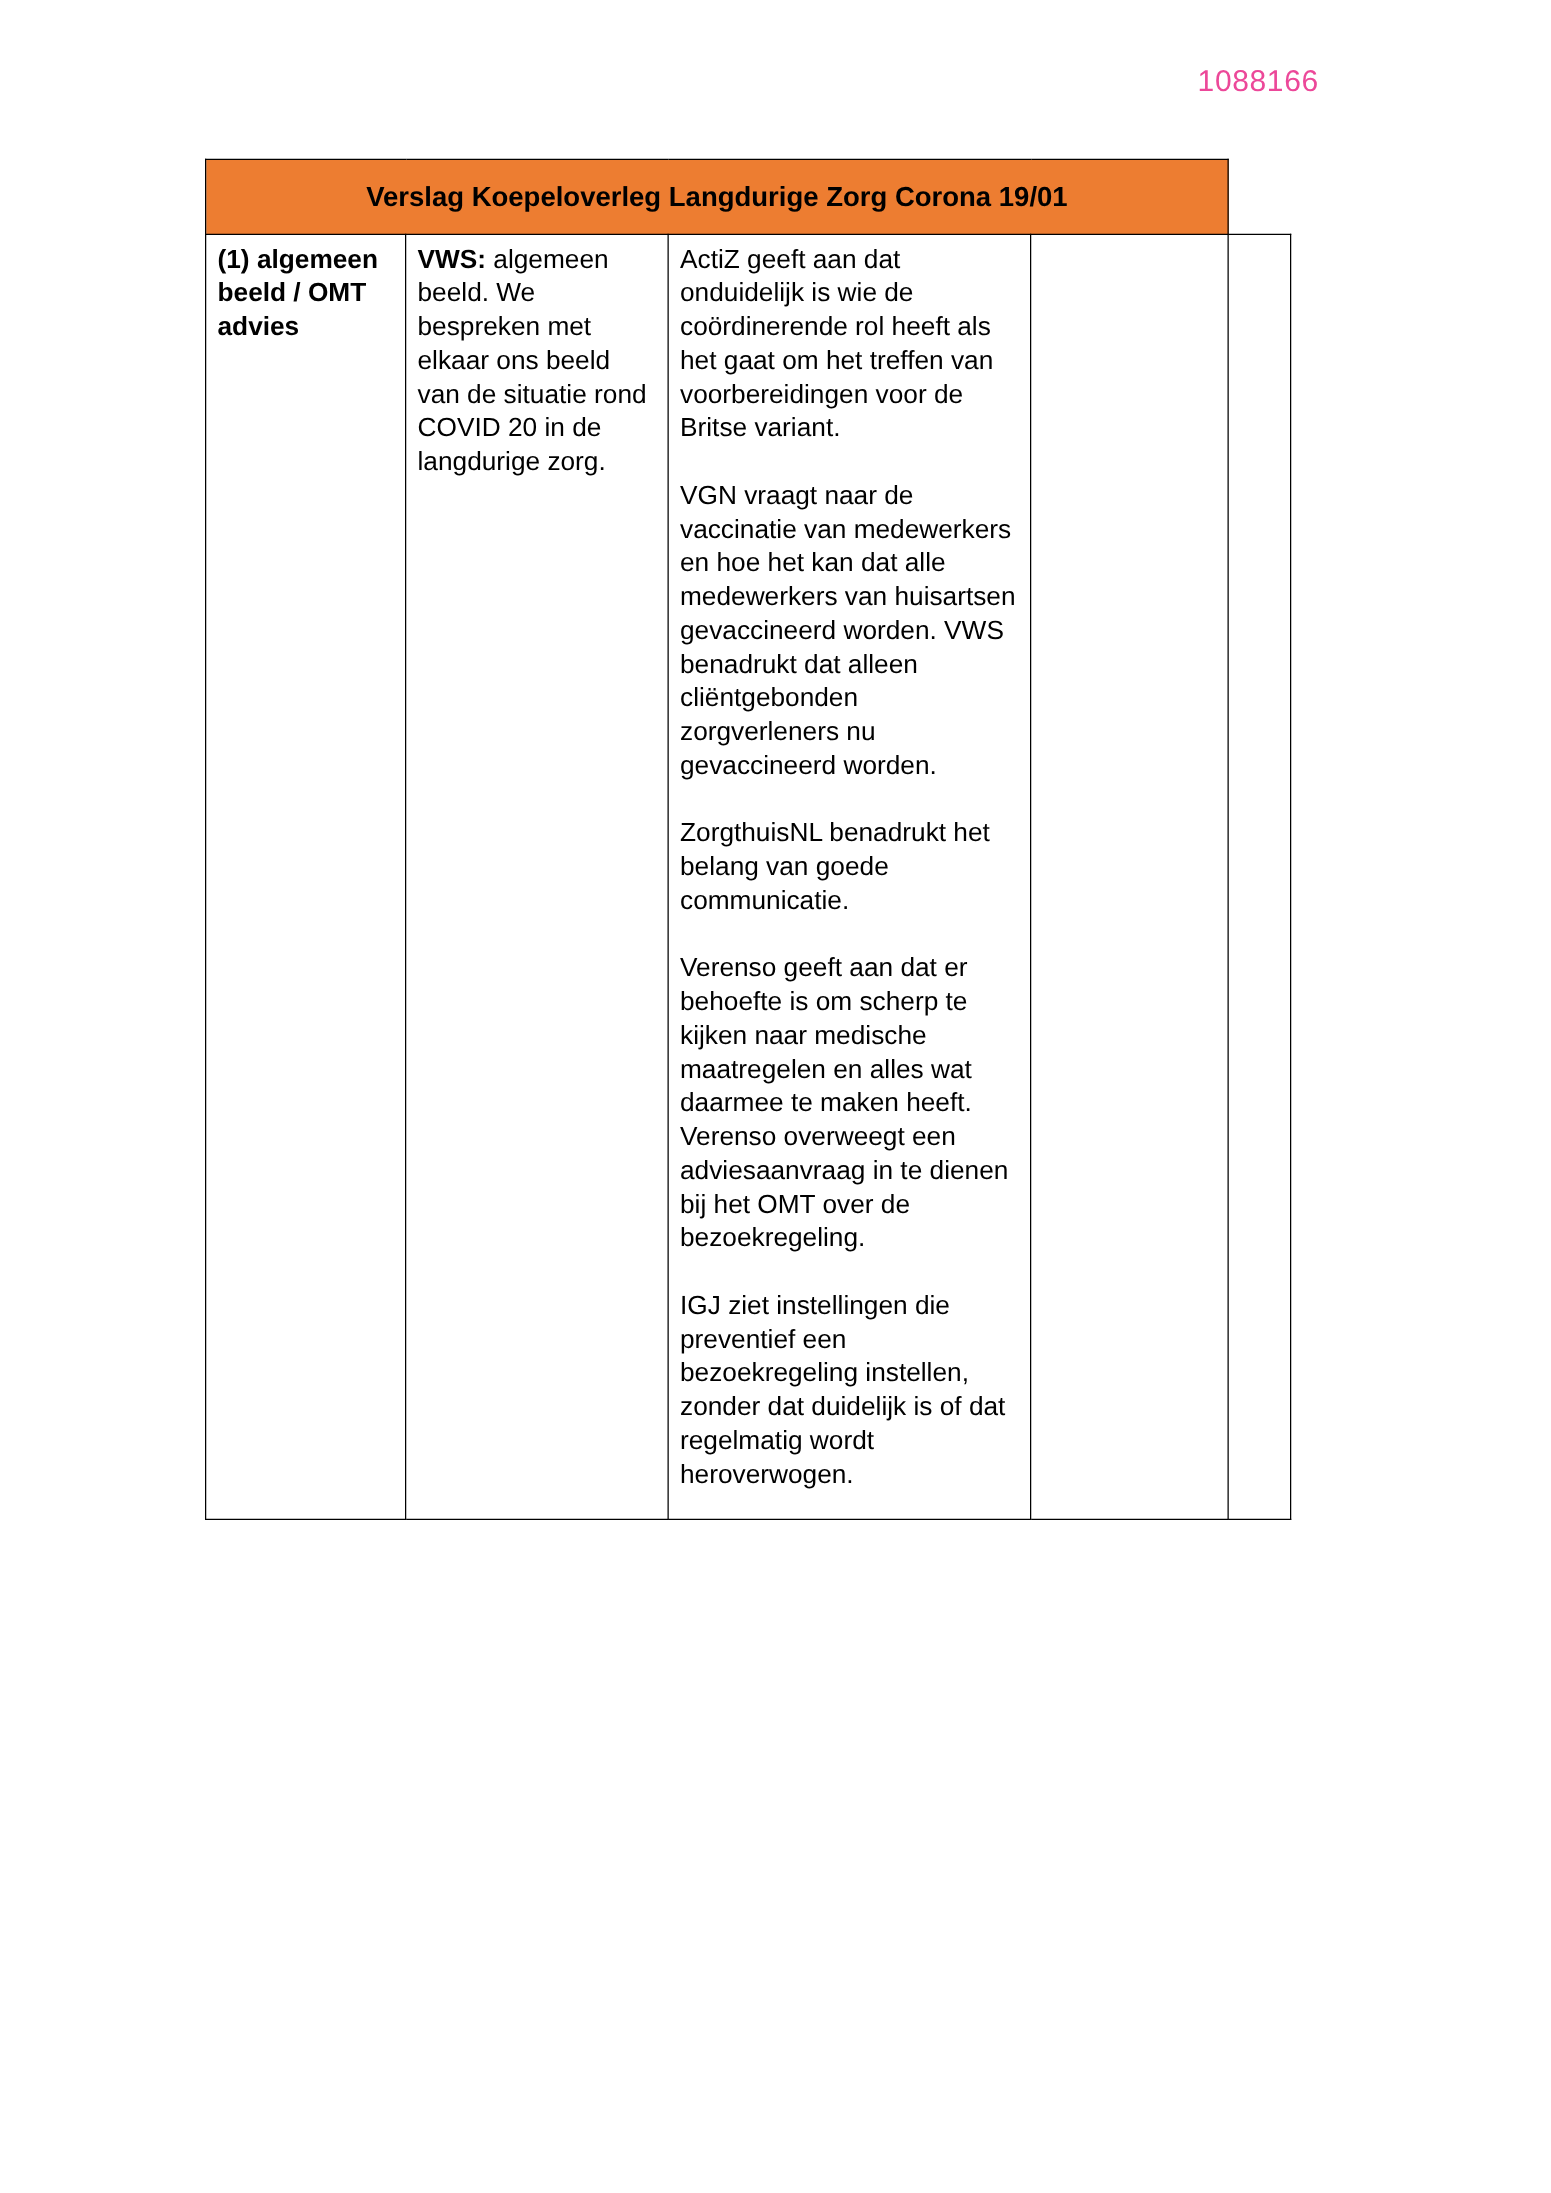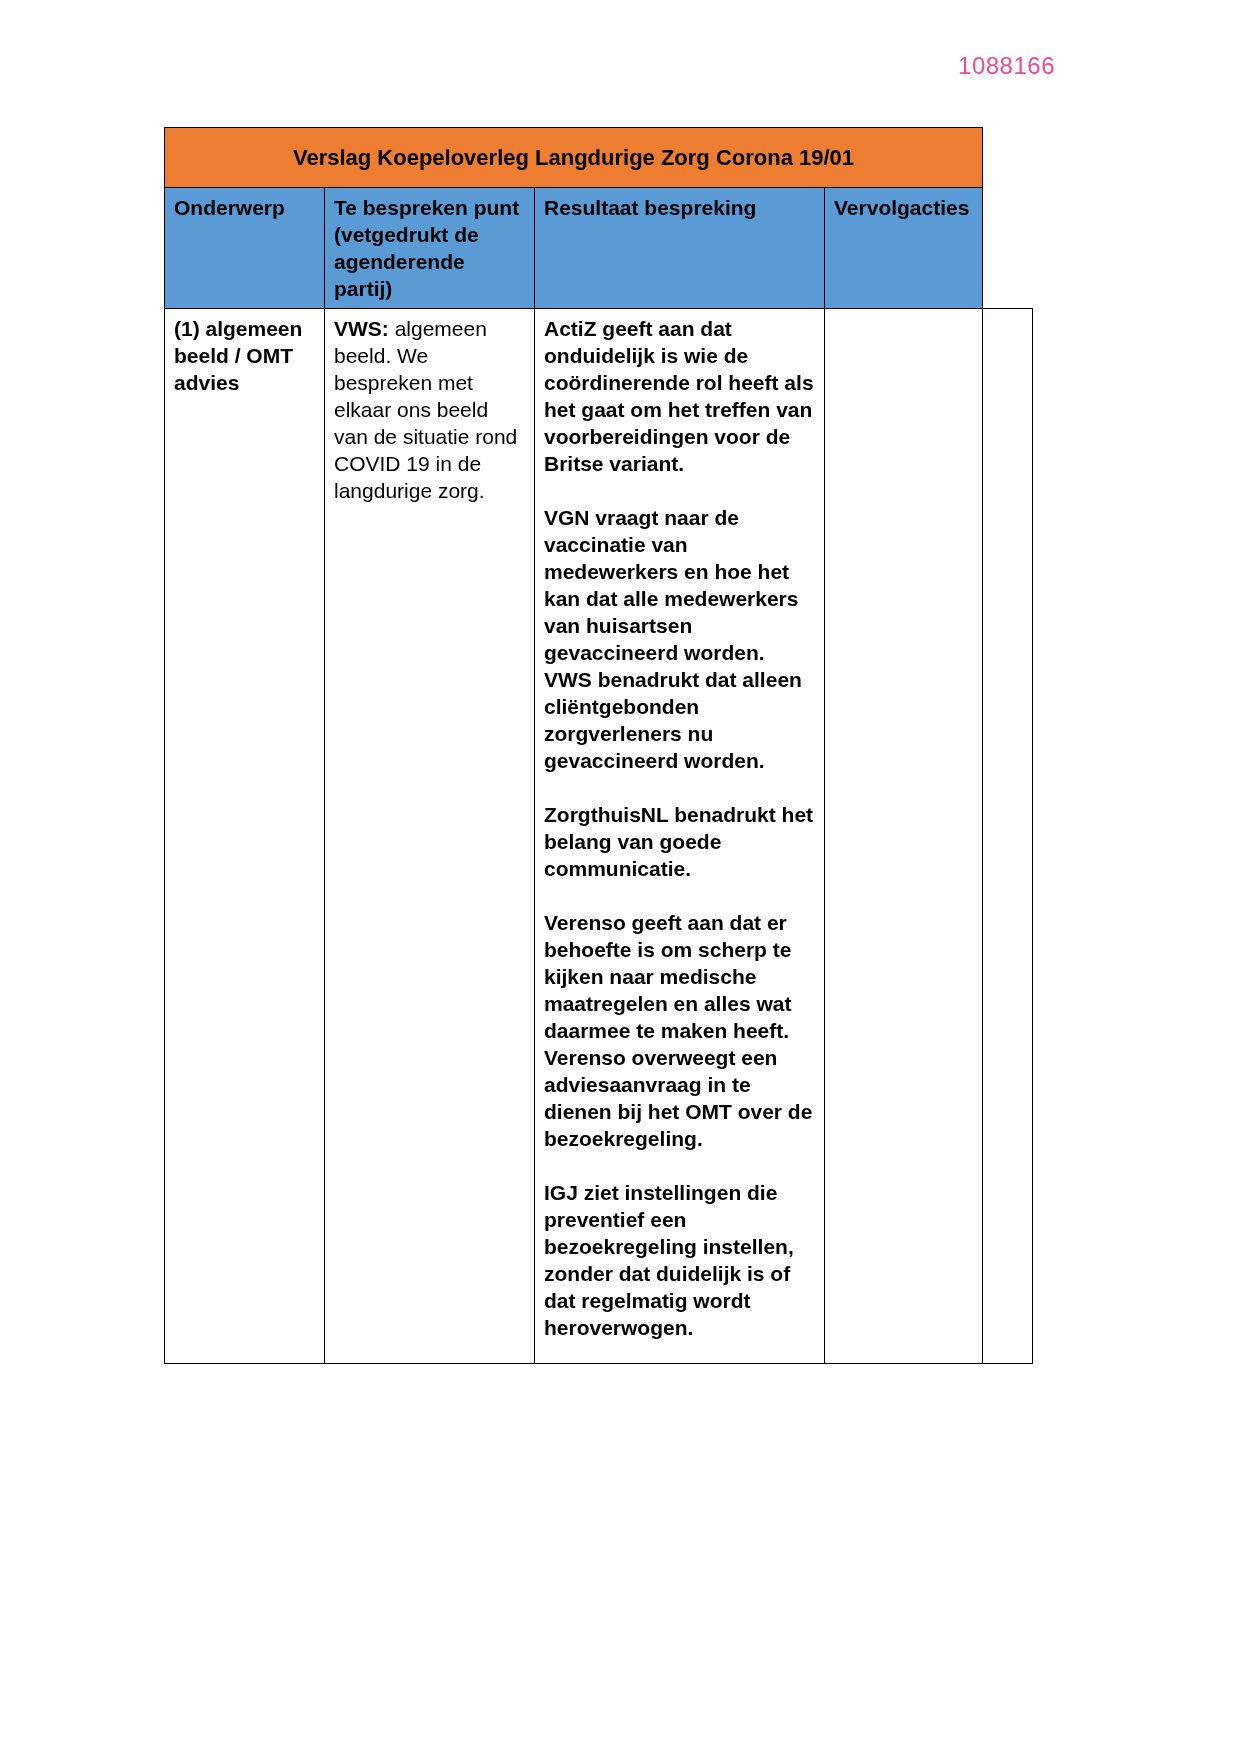--- a/index.html
+++ b/index.html
@@ -68,21 +68,20 @@
   }
   .cell-onderwerp {
     font-weight: bold;
     margin-top: 12px;
   }
   .lead-bold {
     font-weight: bold;
   }
   .result-par {
     margin: 0 0 27px 0;
-    font-weight: bold;
   }
   .result-par:last-child {
     margin-bottom: 16px;
   }
 </style>
 </head>
 <body>
 
 <div class="doc-number">1088166</div>
 
@@ -95,31 +94,24 @@
       <col style="width:158px">
       <col style="width:50px">
     </colgroup>
 
     <tbody>
         <tr class="title-row">
       <td class="bordered title-cell" colspan="4">Verslag Koepeloverleg Langdurige Zorg Corona 19/01</td>
       <td class="phantom"></td>
     </tr>
 
-    <tr class="header-row">
-      <td class="bordered header-cell">Onderwerp</td>
-      <td class="bordered header-cell">Te bespreken punt (vetgedrukt de agenderende partij)</td>
-      <td class="bordered header-cell">Resultaat bespreking</td>
-      <td class="bordered header-cell">Vervolgacties</td>
-      <td class="phantom"></td>
-    </tr>
 
     <tr class="data-row">
       <td class="bordered cell-onderwerp">(1) algemeen beeld / OMT advies</td>
-      <td class="bordered"><span class="lead-bold">VWS:</span><span> algemeen beeld. We bespreken met elkaar ons beeld van de situatie rond COVID 19 in de langdurige zorg.</span></td>
+      <td class="bordered"><span class="lead-bold">VWS:</span><span> algemeen beeld. We bespreken met elkaar ons beeld van de situatie rond COVID 20 in de langdurige zorg.</span></td>
       <td class="bordered">
         <p class="result-par">ActiZ geeft aan dat onduidelijk is wie de coördinerende rol heeft als het gaat om het treffen van voorbereidingen voor de Britse variant.</p>
         <p class="result-par">VGN vraagt naar de vaccinatie van medewerkers en hoe het kan dat alle medewerkers van huisartsen gevaccineerd worden. VWS benadrukt dat alleen cliëntgebonden zorgverleners nu gevaccineerd worden.</p>
         <p class="result-par">ZorgthuisNL benadrukt het belang van goede communicatie.</p>
         <p class="result-par">Verenso geeft aan dat er behoefte is om scherp te kijken naar medische maatregelen en alles wat daarmee te maken heeft. Verenso overweegt een adviesaanvraag in te dienen bij het OMT over de bezoekregeling.</p>
         <p class="result-par">IGJ ziet instellingen die preventief een bezoekregeling instellen, zonder dat duidelijk is of dat regelmatig wordt heroverwogen.</p>
       </td>
       <td class="bordered"></td>
       <td class="bordered"></td>
     </tr>

